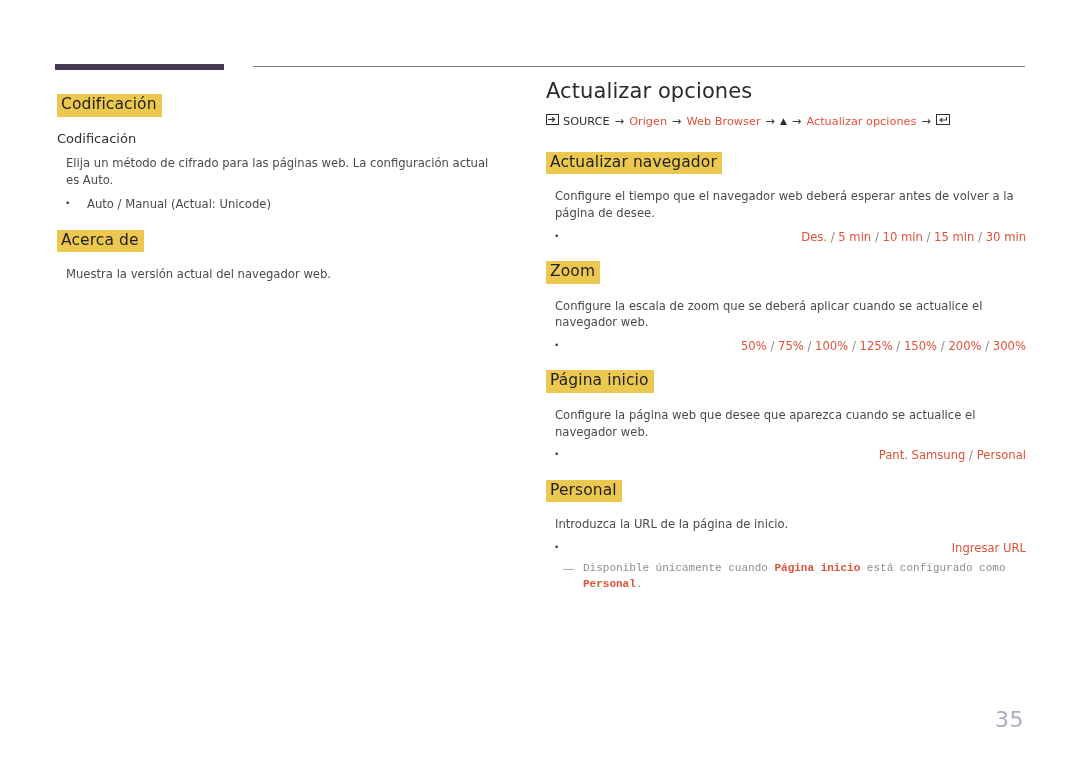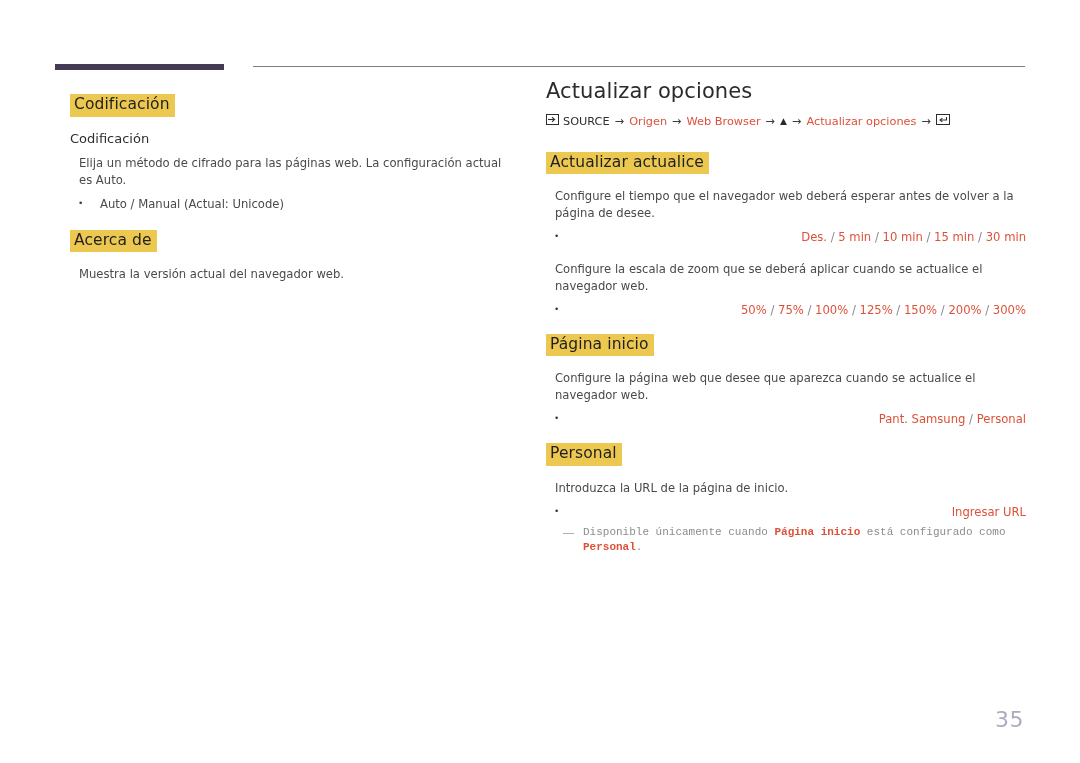--- a/index.html
+++ b/index.html
@@ -30,21 +30,21 @@
     left: 253px;
     top: 66px;
     width: 772px;
     height: 1px;
     background: #7d7d7d;
   }
 
   
   .col-left {
     position: absolute;
-    left: 70px;
+    left: 57px;
     top: 94px;
     width: 440px;
   }
   .col-right {
     position: absolute;
     left: 546px;
     top: 80px;
     width: 480px;
   }
 
@@ -217,30 +217,33 @@
       <svg width="14" height="11" viewBox="0 0 14 11">
         <rect x="0.5" y="0.5" width="13" height="10" fill="none" stroke="#2e2e2e" stroke-width="1"></rect>
         <path d="M10.5 3 V6 H4.5" stroke="#2e2e2e" stroke-width="1.1" fill="none"></path>
         <path d="M6.3 4.1 L4 6 L6.3 7.9" stroke="#2e2e2e" stroke-width="1.1" fill="none"></path>
       </svg>
     </span>
   </div>
 
   <div class="section-tight">
     <div class="hl-wrap">
-      <span class="hl-head">Actualizar actualice</span>
+      <span class="hl-head">Actualizar navegador</span>
     </div>
     <div class="body-text">Configure el tiempo que el navegador web deberá esperar antes de volver a la página de desee.</div>
     <div class="bullet-row">
       <span class="bullet-mark">•</span>
       <span class="bullet-text red"><span>Des.</span><span class="sep"> / </span><span>5 min</span><span class="sep"> / </span><span>10 min</span><span class="sep"> / </span><span>15 min</span><span class="sep"> / </span><span>30 min</span></span>
     </div>
   </div>
 
   <div class="section-tight">
+    <div class="hl-wrap">
+      <span class="hl-head">Zoom</span>
+    </div>
     <div class="body-text">Configure la escala de zoom que se deberá aplicar cuando se actualice el navegador web.</div>
     <div class="bullet-row">
       <span class="bullet-mark">•</span>
       <span class="bullet-text red"><span>50%</span><span class="sep"> / </span><span>75%</span><span class="sep"> / </span><span>100%</span><span class="sep"> / </span><span>125%</span><span class="sep"> / </span><span>150%</span><span class="sep"> / </span><span>200%</span><span class="sep"> / </span><span>300%</span></span>
     </div>
   </div>
 
   <div class="section-tight">
     <div class="hl-wrap">
       <span class="hl-head">Página inicio</span>

